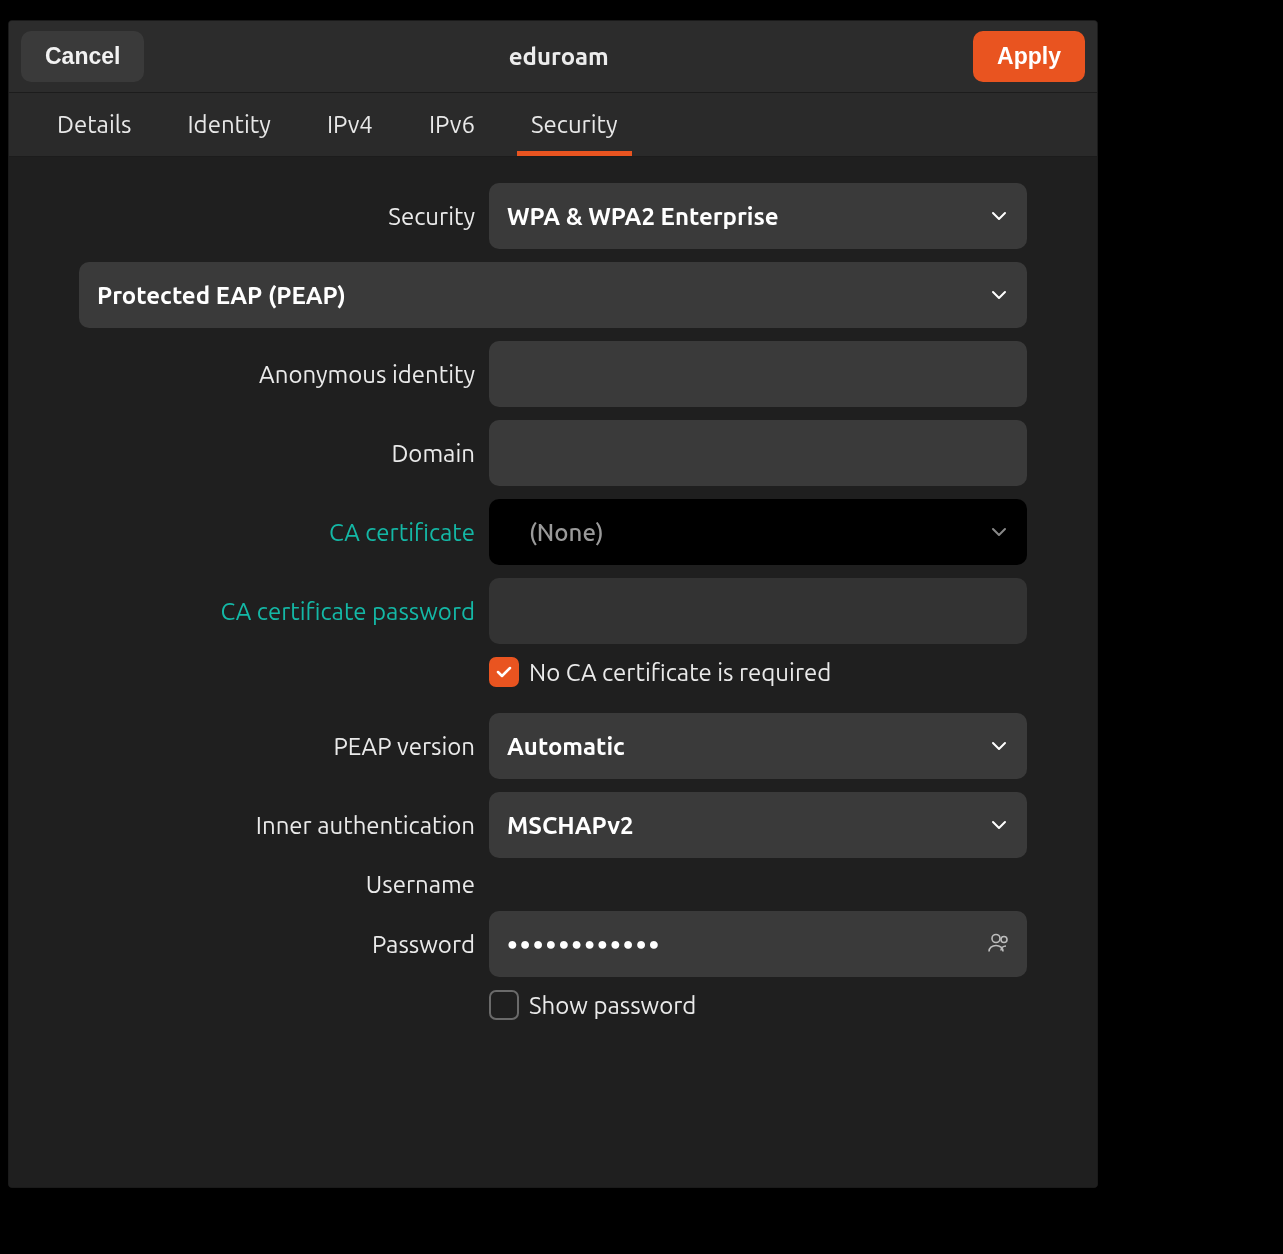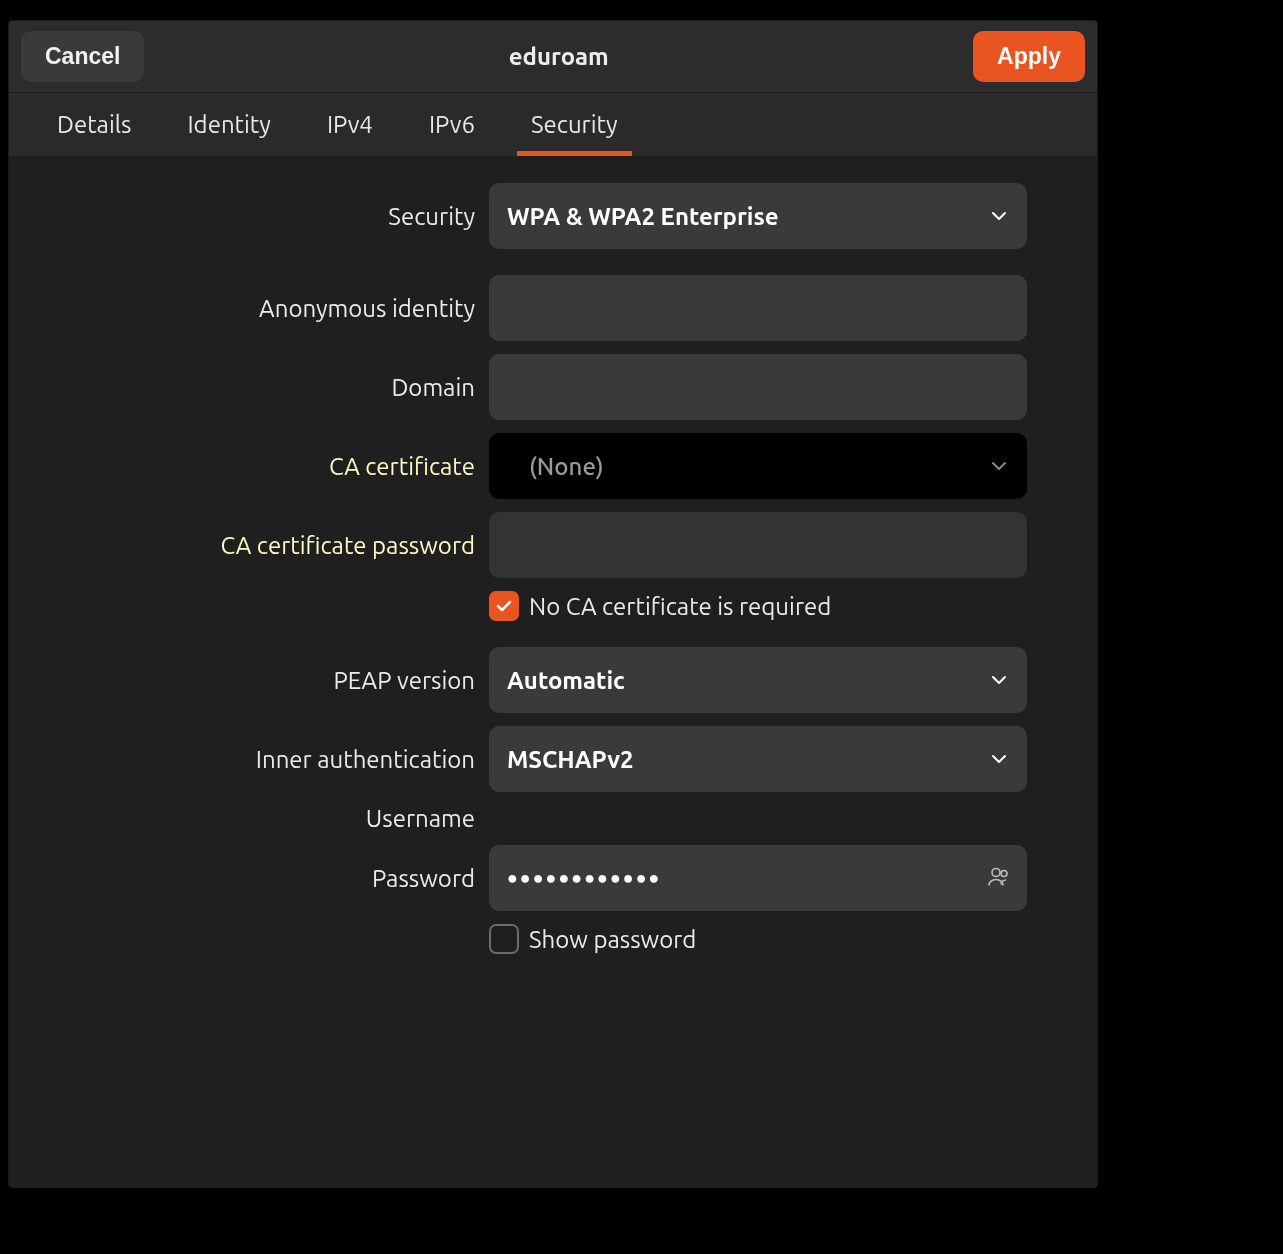--- a/index.html
+++ b/index.html
@@ -78,21 +78,21 @@
     align-items: center;
     margin-bottom: 13px;
   }
   .label {
     width: 410px;
     text-align: right;
     padding-right: 14px;
     font-size: 24px;
     color: #eaeaea;
   }
-  .label.muted { color: #fef9c3; }
+  .label.muted { color: #14b8a6; }
   .control {
     flex: 1;
     display: flex;
     align-items: center;
   }
   .select, .text-input, .password-input {
     width: 100%;
     height: 66px;
     background: #3a3a3a;
     border: none;
@@ -190,20 +190,30 @@
           <span class="chevron">
             <svg width="20" height="20" viewBox="0 0 20 20">
                 <path d="M4 7l6 6 6-6" stroke="#fff" stroke-width="2" fill="none" stroke-linecap="round" stroke-linejoin="round"></path>
               </svg>
           </span>
         </div>
       </div>
     </div>
 
     <div class="row">
+      <div class="control">
+        <div class="select">
+          <span class="select-value">Protected EAP (PEAP)</span>
+          <span class="chevron">
+            <svg width="20" height="20" viewBox="0 0 20 20">
+                <path d="M4 7l6 6 6-6" stroke="#fff" stroke-width="2" fill="none" stroke-linecap="round" stroke-linejoin="round"></path>
+              </svg>
+          </span>
+        </div>
+      </div>
     </div>
 
     <div class="row">
       <div class="label">Anonymous identity</div>
       <div class="control">
         <div class="text-input"></div>
       </div>
     </div>
 
     <div class="row">

